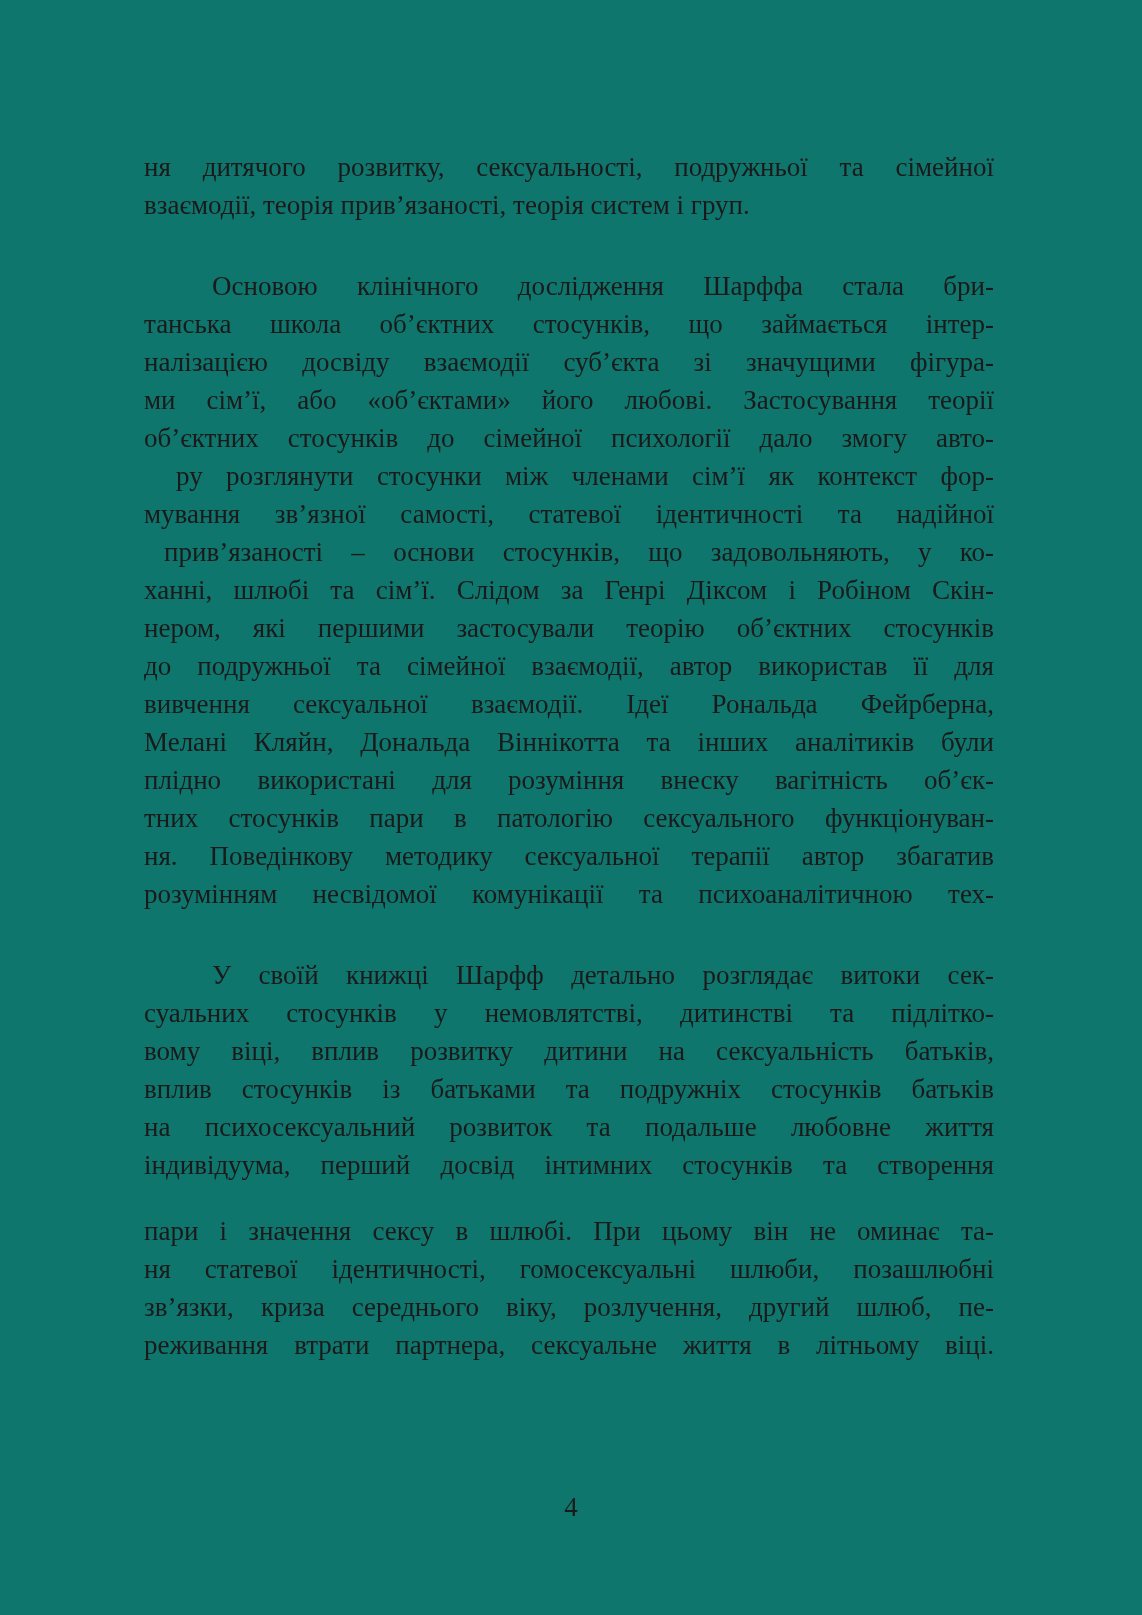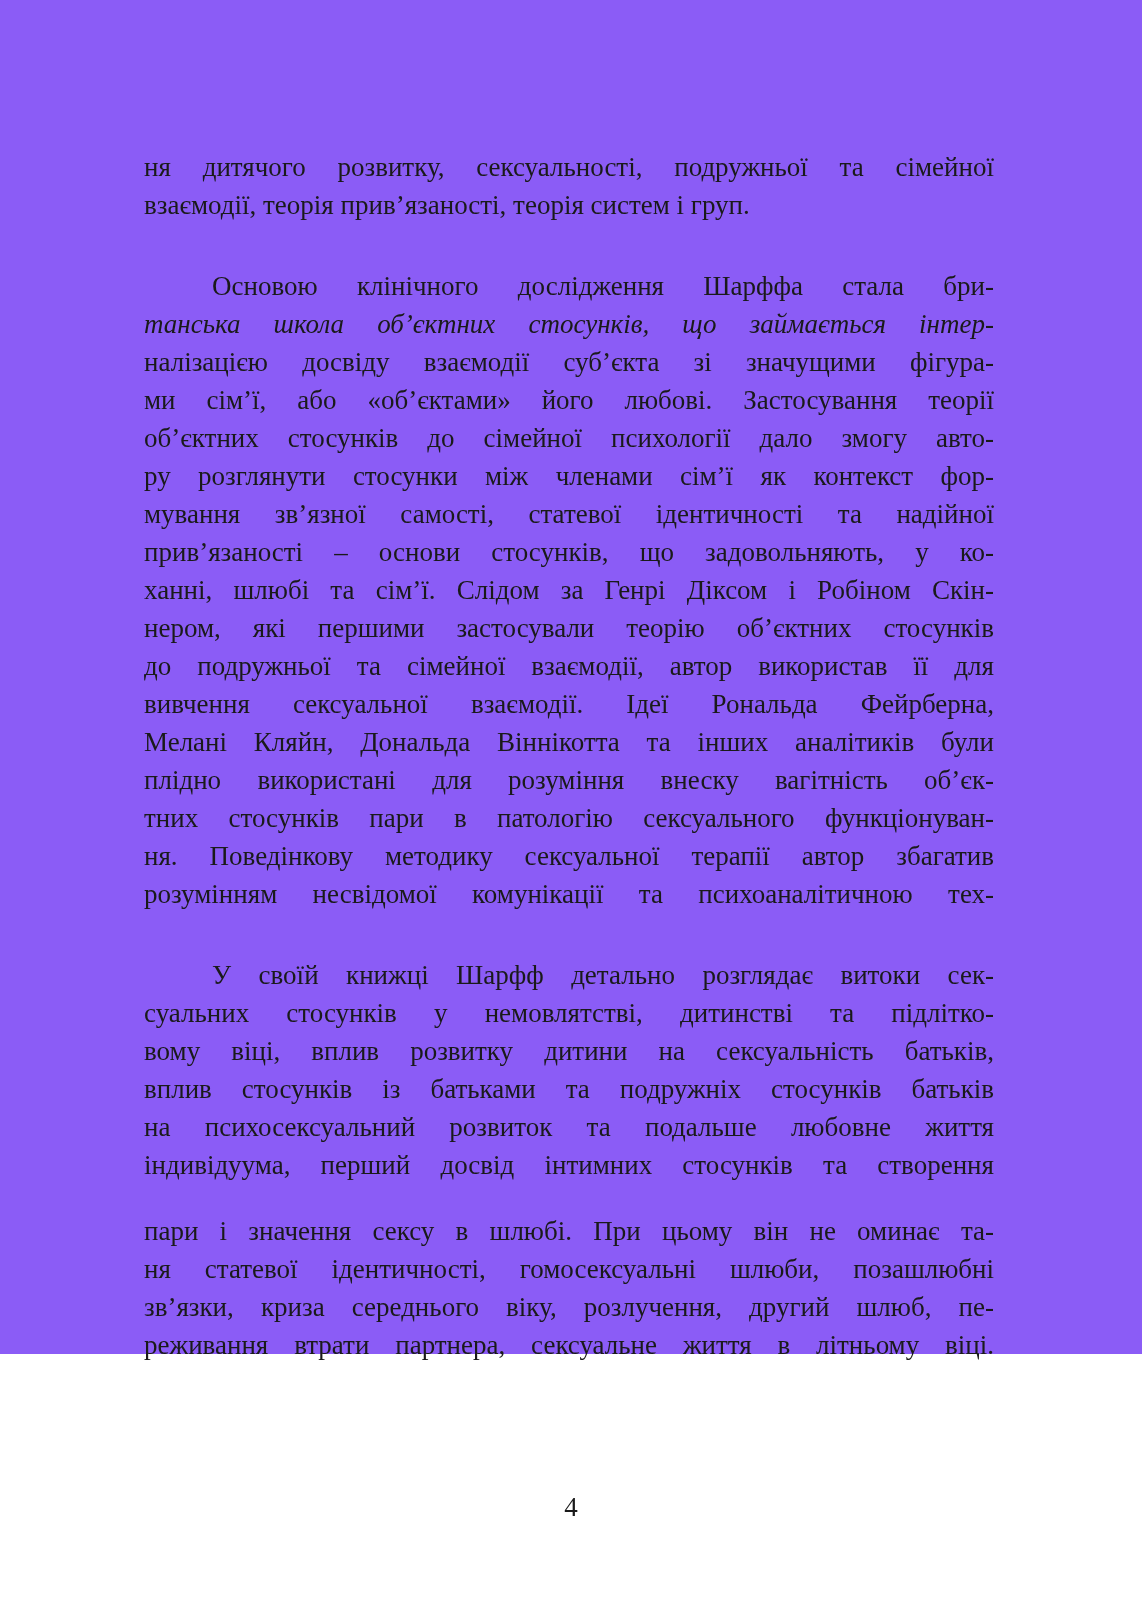--- a/index.html
+++ b/index.html
@@ -12,22 +12,22 @@
       height: 1615px;
       position: relative;
       overflow: hidden;
       font-family: "Liberation Serif", "DejaVu Serif", serif;
       color: #1a1a1a;
     }
     .page {
       position: absolute;
       left: 0; top: 0;
       width: 1142px;
-      height: 1354px;
-      background: #8b5cf6;
+      height: 1615px;
+      background: #0f766e;
     }
     .text-block {
       position: absolute;
       left: 144px;
       top: 148px;
       width: 850px;
     }
     .para {
       margin: 0 0 13px 0;
     }
@@ -66,27 +66,27 @@
 <div class="page">
   <div class="text-block">
 
     <p class="para">
       <span class="line" style="white-space: normal;">ня дитячого розвитку, сексуальності, подружньої та сімейної</span>
       <span class="line last" style="white-space: normal;">взаємодії, теорія прив’язаності, теорія систем і груп.</span>
     </p>
 
     <p class="para">
       <span class="line indent" style="white-space: normal;">Основою клінічного дослідження Шарффа стала бри-</span>
-      <span class="line" style="white-space: normal; font-style: italic;">танська школа об’єктних стосунків, що займається інтер-</span>
+      <span class="line" style="white-space: normal;">танська школа об’єктних стосунків, що займається інтер-</span>
       <span class="line" style="white-space: normal;">налізацією досвіду взаємодії суб’єкта зі значущими фігура-</span>
       <span class="line" style="white-space: normal;">ми сім’ї, або «об’єктами» його любові. Застосування теорії</span>
       <span class="line" style="white-space: normal;">об’єктних стосунків до сімейної психології дало змогу авто-</span>
-      <span class="line" style="white-space: normal;">ру розглянути стосунки між членами сім’ї як контекст фор-</span>
+      <span class="line" style="white-space: normal; margin-left: 32px;">ру розглянути стосунки між членами сім’ї як контекст фор-</span>
       <span class="line" style="white-space: normal;">мування зв’язної самості, статевої ідентичності та надійної</span>
-      <span class="line" style="white-space: normal;">прив’язаності – основи стосунків, що задовольняють, у ко-</span>
+      <span class="line" style="white-space: normal; margin-left: 20px;">прив’язаності – основи стосунків, що задовольняють, у ко-</span>
       <span class="line" style="white-space: normal;">ханні, шлюбі та сім’ї. Слідом за Генрі Діксом і Робіном Скін-</span>
       <span class="line" style="white-space: normal;">нером, які першими застосували теорію об’єктних стосунків</span>
       <span class="line" style="white-space: normal;">до подружньої та сімейної взаємодії, автор використав її для</span>
       <span class="line" style="white-space: normal;">вивчення сексуальної взаємодії. Ідеї Рональда Фейрберна,</span>
       <span class="line" style="white-space: normal;">Мелані Кляйн, Дональда Віннікотта та інших аналітиків були</span>
       <span class="line" style="white-space: normal;">плідно використані для розуміння внеску вагітність об’єк-</span>
       <span class="line" style="white-space: normal;">тних стосунків пари в патологію сексуального функціонуван-</span>
       <span class="line" style="white-space: normal;">ня. Поведінкову методику сексуальної терапії автор збагатив</span>
       <span class="line" style="white-space: normal;">розумінням несвідомої комунікації та психоаналітичною тех-</span>
     </p>

